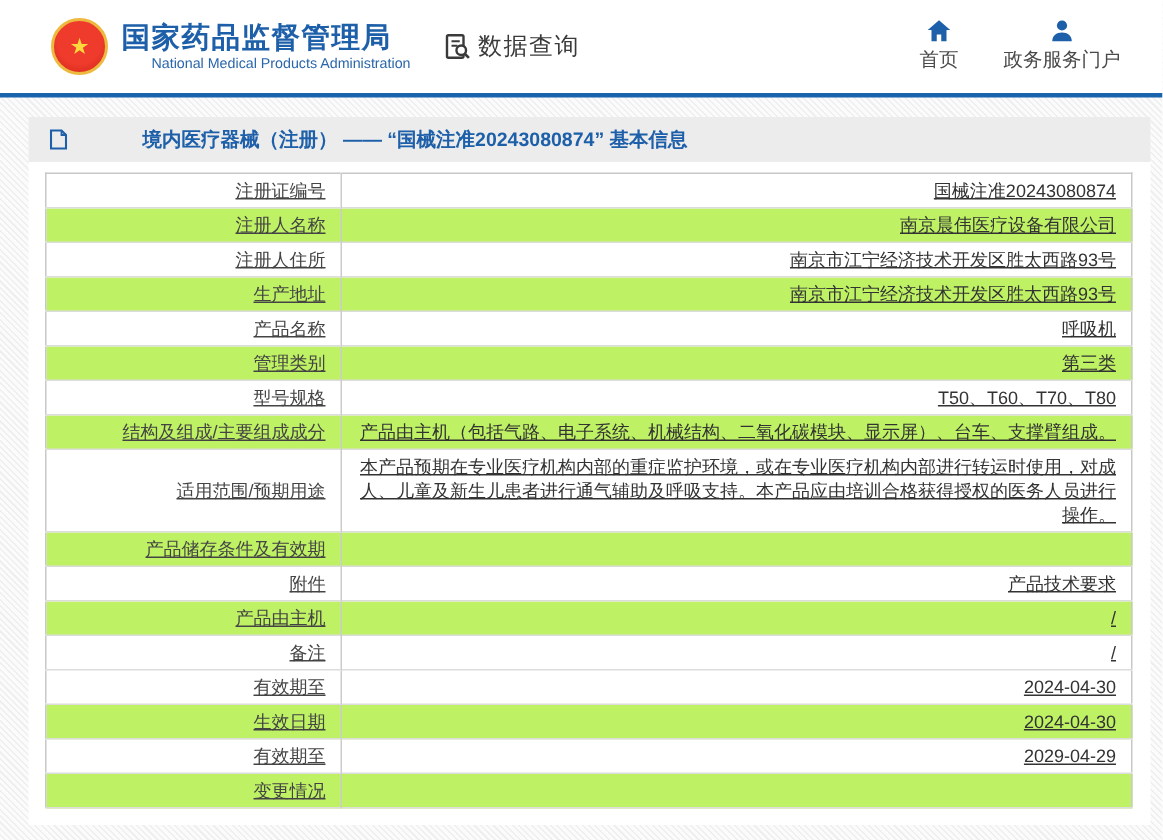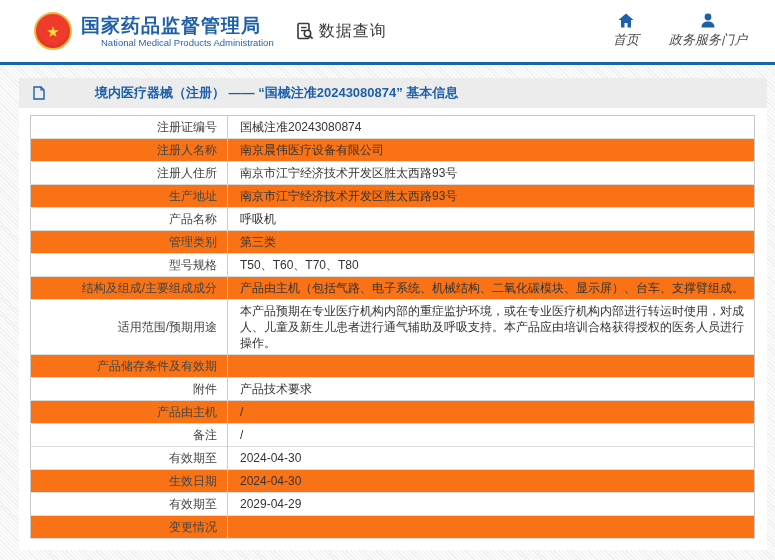--- a/index.html
+++ b/index.html
@@ -27,21 +27,21 @@
   .agency-block { margin-left: 9px; }
   .agency-name { color: #1d5fa9; font-size: 19px; font-weight: bold; letter-spacing: 1px; line-height: 23px; }
   .agency-name-en { color: #2a66ab; font-size: 9.5px; line-height: 12px; padding-left: 20px; }
   .data-query {
     display: flex; align-items: center; margin-left: 22px; cursor: pointer;
     color: #3a3a3a; font-size: 16px; font-weight: normal; letter-spacing: 1px;
   }
   .data-query svg { margin-right: 4px; display: block; }
   .header-spacer { flex: 1; }
   .top-nav { display: flex; align-items: center; gap: 30px; padding-right: 4px; }
-  .nav-item { display: flex; flex-direction: column; align-items: center; cursor: pointer; font-style: italic; }
+  .nav-item { display: flex; flex-direction: column; align-items: center; cursor: pointer; }
   .nav-item svg { display: block; margin-bottom: 3px; }
   .nav-label { color: #4a4a4a; font-size: 13px; white-space: nowrap; }
   .header-rule { height: 3px; background: #1964ad; }
 
   
   .content-panel {
     margin: 13px 8px 0 19px;
     width: 748px;
     background: #ffffff;
     padding-bottom: 6px;
@@ -57,27 +57,27 @@
   
   .reg-table {
     margin: 7px 12px 5px 11px;
     width: calc(100% - 23px);
     border-collapse: collapse;
     border: 1px solid #c8c8c8;
     font-size: 12px;
     color: #333333;
   }
   .reg-table tr { border-bottom: 1px solid #dcdcdc; background: #ffffff; }
-  .reg-table tr.alt { background: #f97316; }
-  .reg-table td { padding: 3px 10px; line-height: 16px; vertical-align: middle; }
+  .reg-table tr.alt { background: #bef264; }
+  .reg-table td { padding: 3px 10px; line-height: 16px; vertical-align: middle; text-decoration: underline; }
   .label-cell {
     width: 197px; text-align: right; color: #444444;
     border-right: 1px solid #cccccc; white-space: nowrap;
   }
-  .value-cell { text-align: left; padding-left: 12px !important; }
+  .value-cell { text-align: right; padding-left: 12px !important; }
 </style>
 </head>
 <body>
 
 <header class="site-header">
   <div class="emblem">
     <span>★</span>
   </div>
   <div class="agency-block">
     <div class="agency-name">国家药品监督管理局</div>

